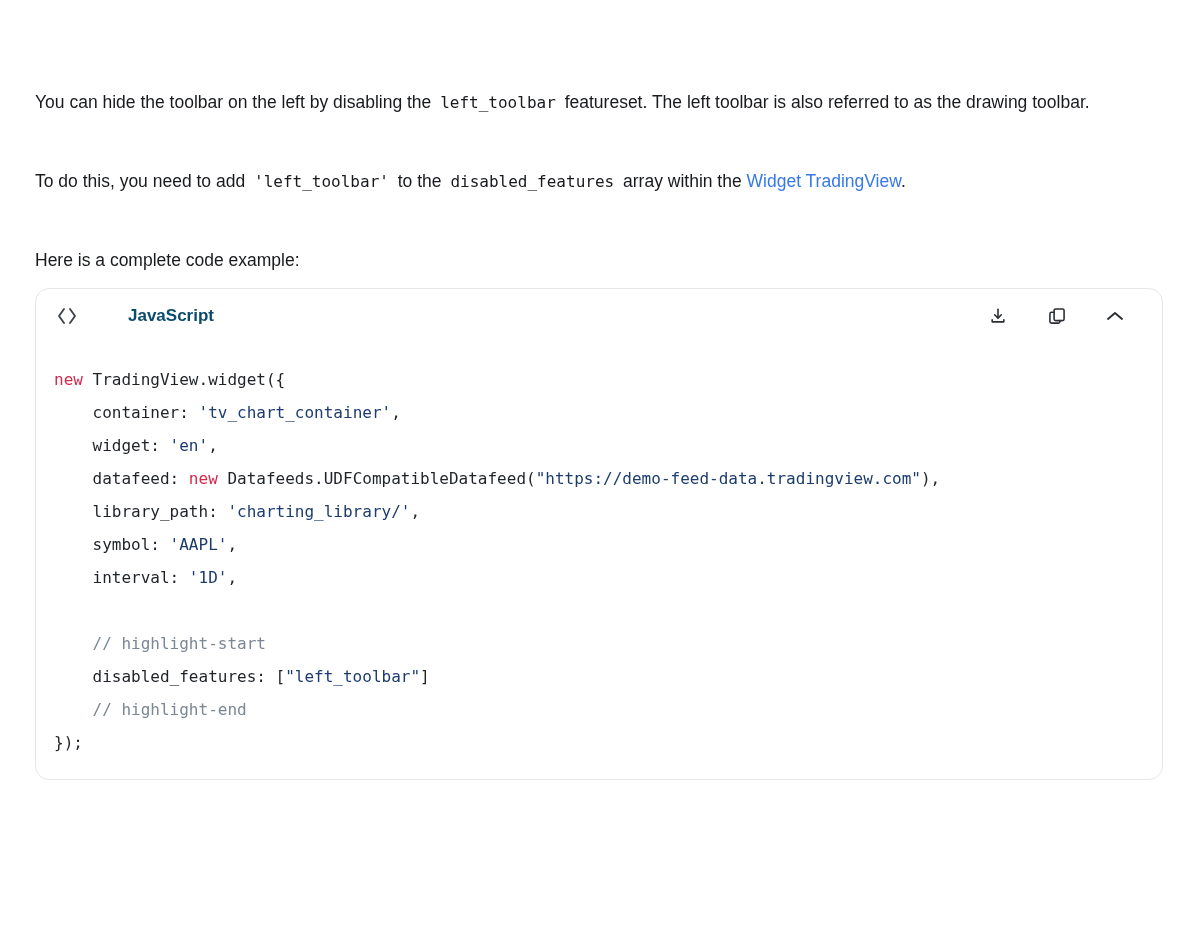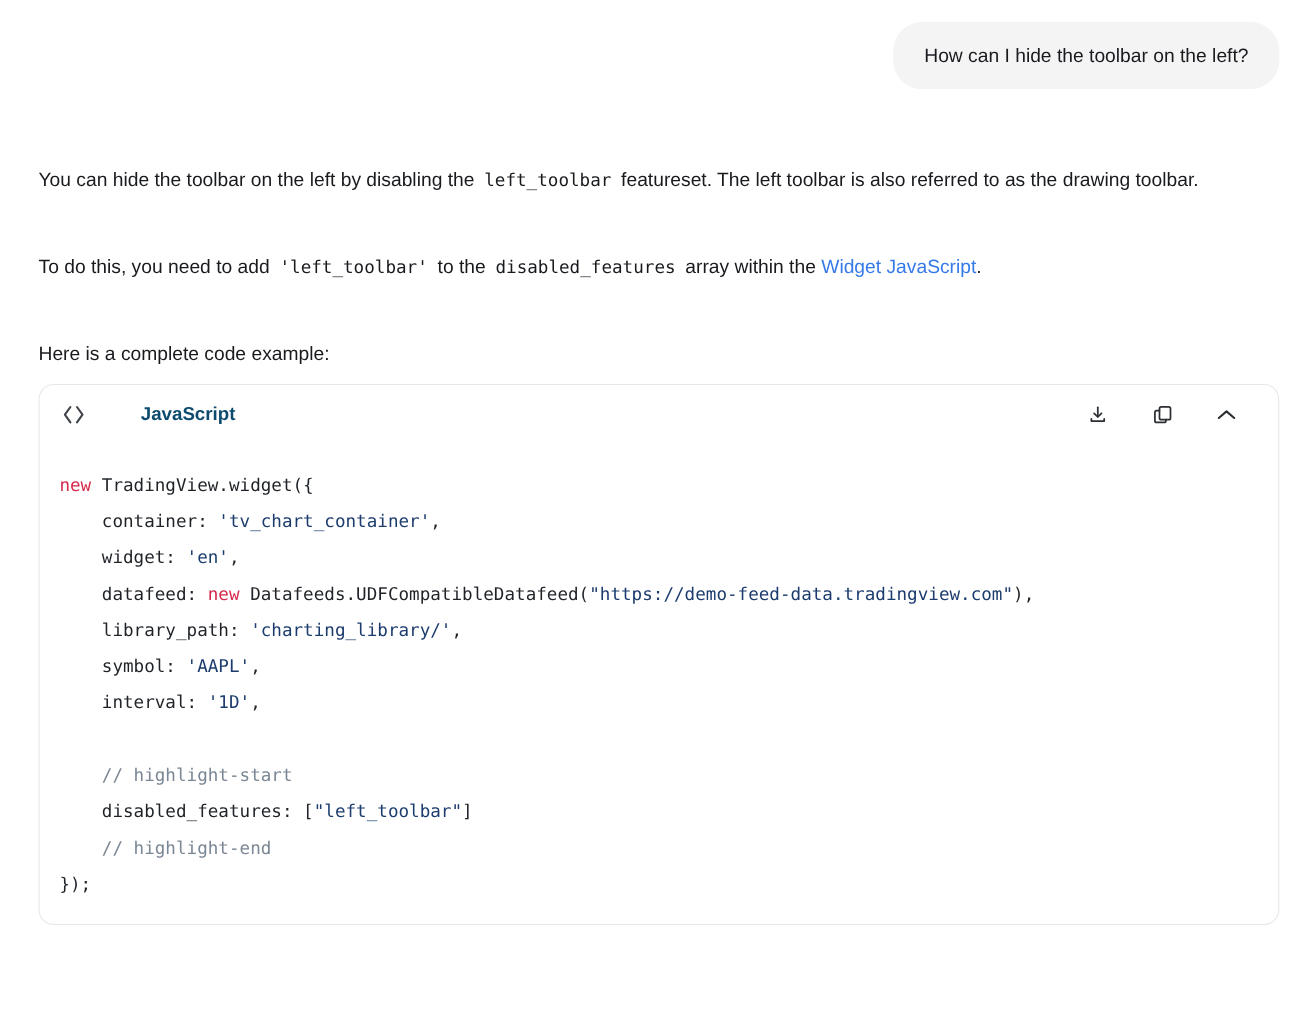--- a/index.html
+++ b/index.html
@@ -117,28 +117,25 @@
   .tok-str { color: var(--string, #1c3c6e); }
   .tok-com { color: var(--comment, #7b8794); text-align: right; }
   .tok-pl  { color: var(--code_text, #1f2328); }
   svg { display: block; }
 </style>
 </head>
 <body>
 
 <div class="page">
 
-  <div class="user-row">
-    <div class="user-bubble">How can I hide the toolbar on the left?</div>
-  </div>
 
   <div class="assistant">
     <div class="prose">
         <p><span>You can hide the toolbar on the left by disabling the </span><code class="inline-code">left_toolbar</code><span> featureset. The left toolbar is also referred to as the drawing toolbar.</span></p>
-        <p><span>To do this, you need to add </span><code class="inline-code">'left_toolbar'</code><span> to the </span><code class="inline-code">disabled_features</code><span> array within the </span><a href="#" class="doc-link">Widget JavaScript</a><span>.</span></p>
+        <p><span>To do this, you need to add </span><code class="inline-code">'left_toolbar'</code><span> to the </span><code class="inline-code">disabled_features</code><span> array within the </span><a href="#" class="doc-link">Widget TradingView</a><span>.</span></p>
         <p><span>Here is a complete code example:</span></p>
       </div>
 
     <div class="code-card">
       <div class="code-header">
         <span class="code-title-icon">
           <svg width="24" height="18" viewBox="0 0 24 18" fill="none" stroke="currentColor" stroke-width="1.9" stroke-linecap="round" stroke-linejoin="round">
             <polyline points="7,2 2,9 7,16"></polyline>
             <polyline points="13,2 18,9 13,16"></polyline>
           </svg>

